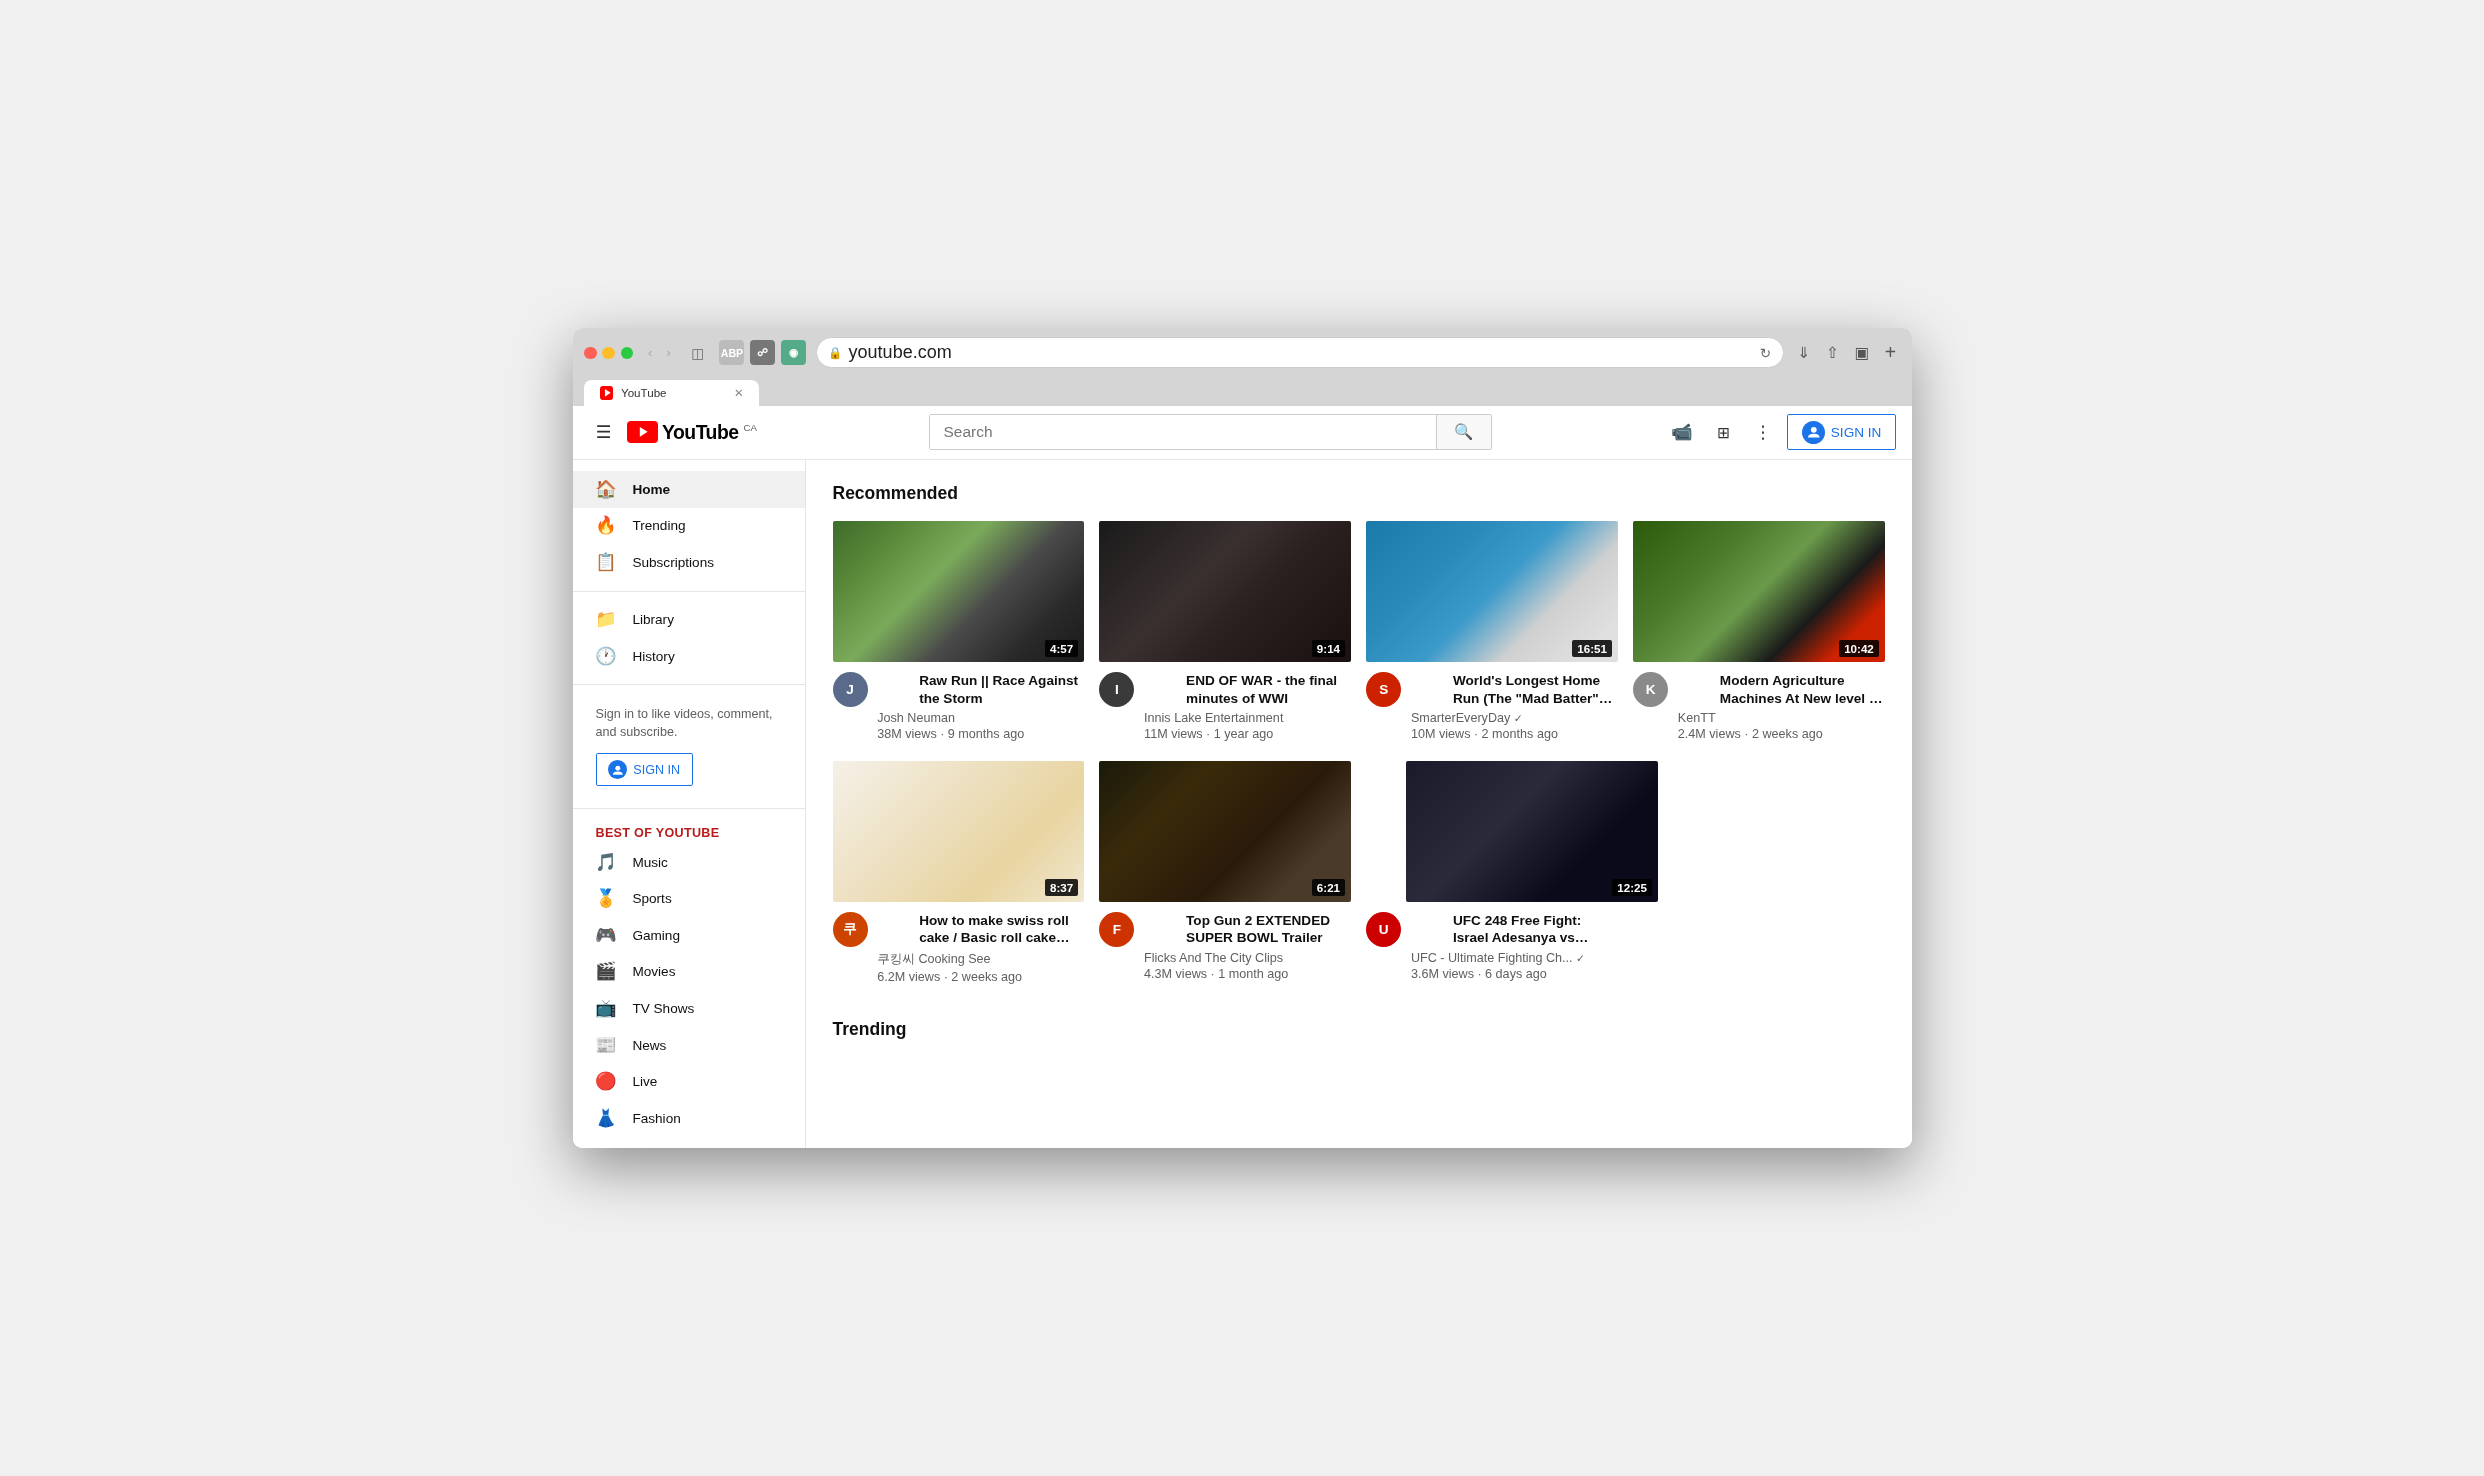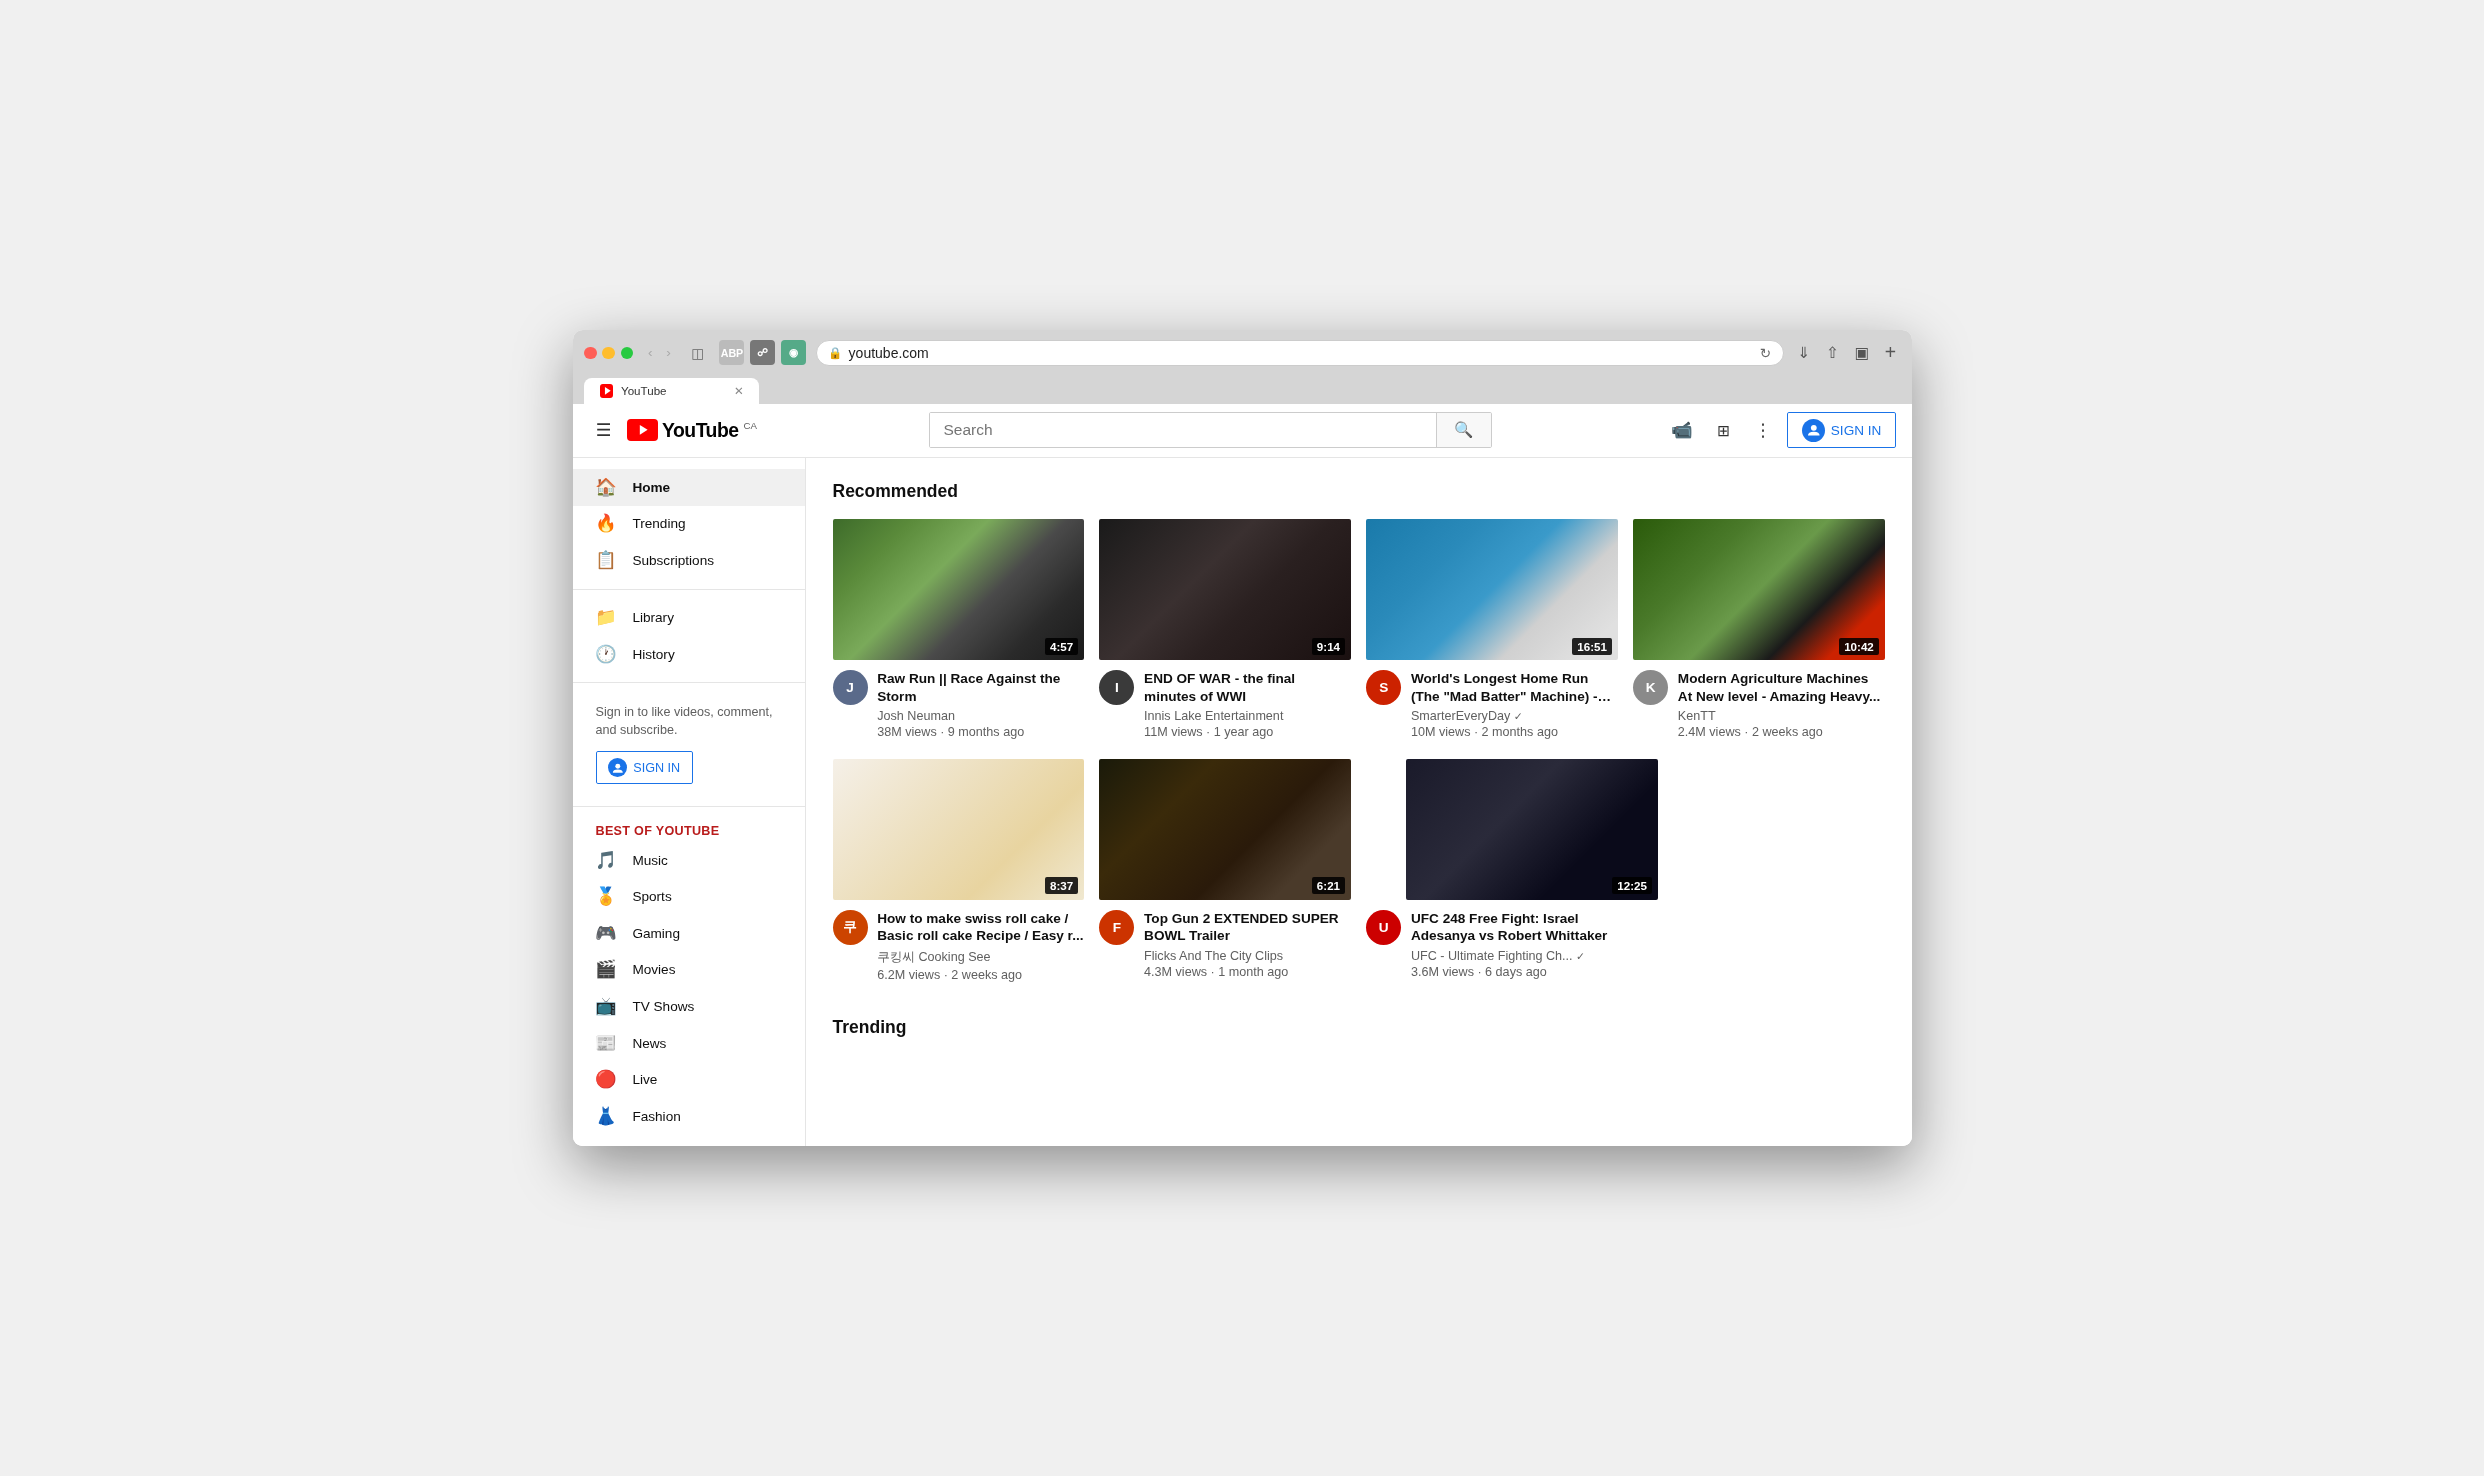--- a/index.html
+++ b/index.html
@@ -57,21 +57,21 @@
       flex: 1;
       background: #fff;
       border-radius: 19.4px;
       display: flex;
       align-items: center;
       padding: 3.9px 11.6px;
       gap: 5.8px;
       border: 1px solid #ccc;
     }
     .address-bar-lock { color: #555; font-size: 11.6px; }
-    .address-bar-url { font-size: 14px; color: #222; flex: 1; }
+    .address-bar-url { font-size: 18px; color: #222; flex: 1; }
     .address-bar-reload { color: #666; font-size: 13.6px; }
     .browser-right-controls {
       display: flex;
       gap: 7.8px;
       align-items: center;
     }
     .browser-ctrl-btn {
       background: none; border: none; cursor: pointer; color: #555; font-size: 15.5px; padding: 1.9px 3.9px;
     }
     .browser-tab-bar {
@@ -325,20 +325,21 @@
     .video-title {
       font-size: 13.6px;
       font-weight: 600;
       color: #0f0f0f;
       line-height: 1.3;
       margin-bottom: 3.9px;
       display: -webkit-box;
       -webkit-line-clamp: 2;
       -webkit-box-orient: vertical;
       overflow: hidden;
+      margin-left: 42px;
     }
     .video-channel-name {
       font-size: 12.6px;
       color: #606060;
       margin-bottom: 1.9px;
     }
     .video-stats {
       font-size: 12.6px;
       color: #606060;
     }

